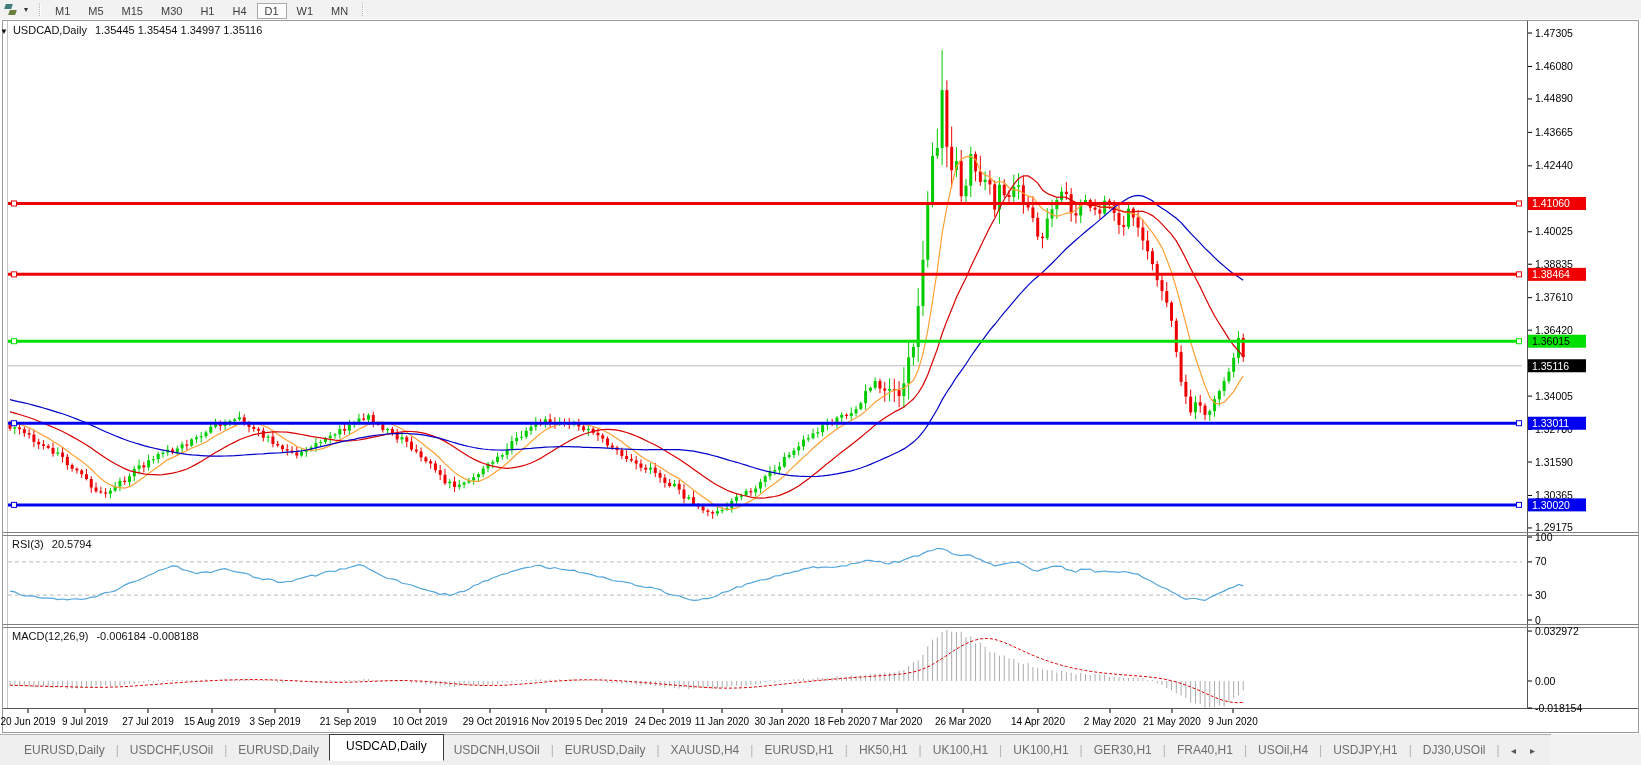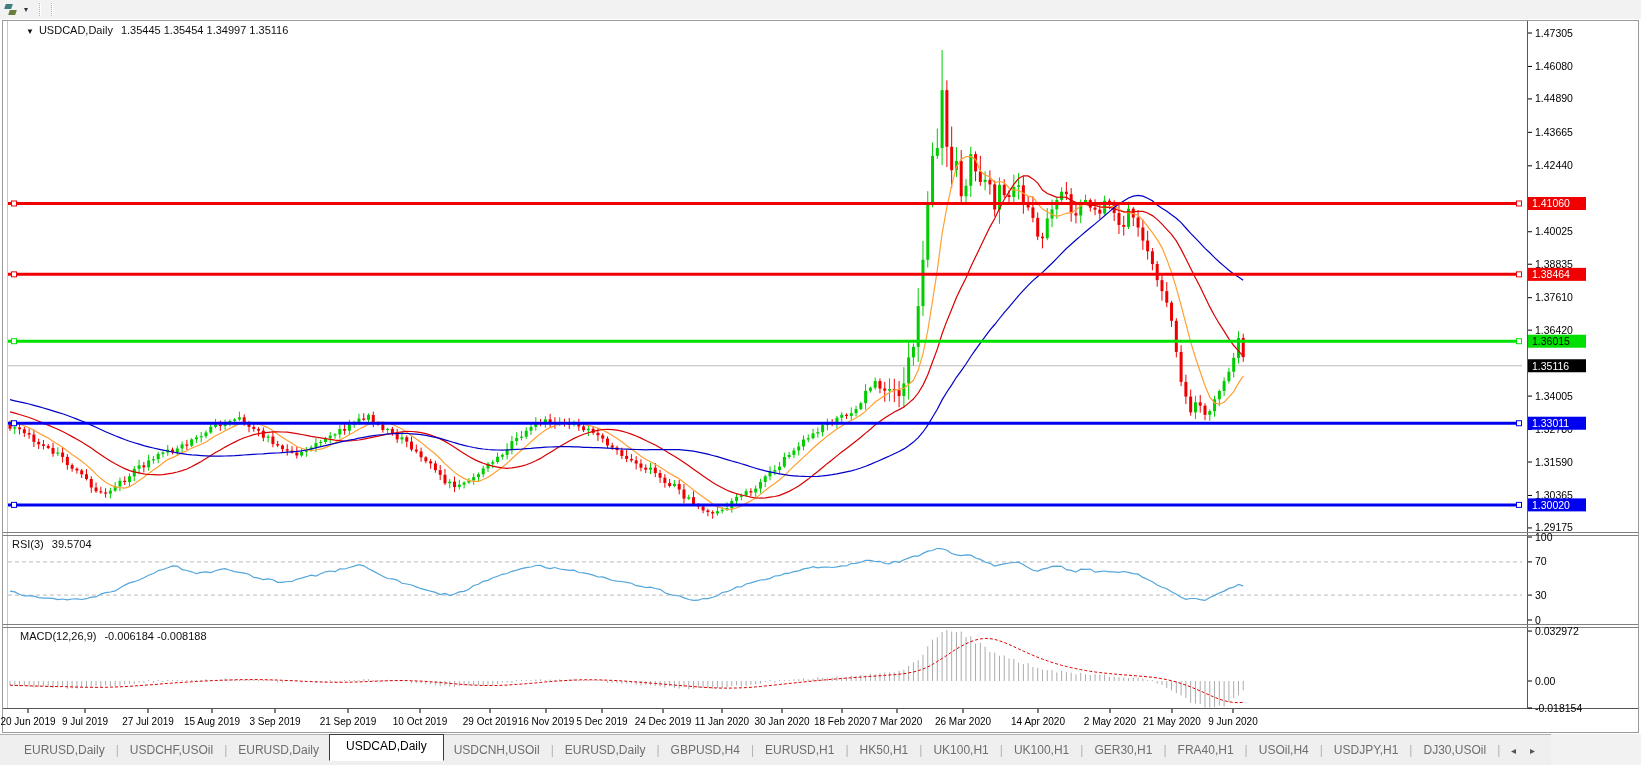--- a/index.html
+++ b/index.html
@@ -34,20 +34,21 @@
 </head>
 <body>
 
 <div id="toolbar">
   <div class="tool-icon">
       <div class="a1"></div>
       <div class="a2"></div>
     </div>
   <span class="caret">▾</span>
   <span class="groove"></span>
+  <span id="tf-buttons"><span class="tf-btn">M1</span><span class="tf-btn">M5</span><span class="tf-btn">M15</span><span class="tf-btn">M30</span><span class="tf-btn">H1</span><span class="tf-btn">H4</span><span class="tf-btn active">D1</span><span class="tf-btn">W1</span><span class="tf-btn">MN</span></span>
   <span class="groove"></span>
 </div>
 
 <svg id="chart" width="1641" height="765" style="position:absolute;left:0;top:0;">
     <g>
       <rect x="0" y="19" width="1641" height="715" fill="#ffffff"></rect>
       <rect x="2.5" y="20.5" width="1636" height="712" fill="none" stroke="#9a9a9a" stroke-width="1"></rect>
       <line x1="7.5" y1="21" x2="7.5" y2="708" stroke="#c8c8c8"></line>
       <line x1="1527.5" y1="21" x2="1527.5" y2="708" stroke="#555555"></line>
       <line x1="3" y1="532.5" x2="1638" y2="532.5" stroke="#808080"></line>
@@ -965,43 +966,43 @@
       <text x="1038" y="725" font-size="10" text-anchor="middle" fill="#000000">14 Apr 2020</text>
       <line x1="1110" y1="709" x2="1110" y2="713" stroke="#000"></line>
       <text x="1110" y="725" font-size="10" text-anchor="middle" fill="#000000">2 May 2020</text>
       <line x1="1172" y1="709" x2="1172" y2="713" stroke="#000"></line>
       <text x="1172" y="725" font-size="10" text-anchor="middle" fill="#000000">21 May 2020</text>
       <line x1="1233" y1="709" x2="1233" y2="713" stroke="#000"></line>
       <text x="1233" y="725" font-size="10" text-anchor="middle" fill="#000000">9 Jun 2020</text>
     </g>
   </svg>
 
-<div class="ovl" style="left:26px;top:24px;">
+<div class="ovl" style="left:0;top:24px;">
   <span class="tri">▼</span><b>USDCAD,Daily</b><span>1.35445 1.35454 1.34997 1.35116</span>
 </div>
 <div class="ovl" style="left:12px;top:538px;">
-  <b>RSI(3)</b><span>39.5704</span>
+  <b>RSI(3)</b><span>20.5794</span>
 </div>
-<div class="ovl" style="left:20px;top:630px;text-align:right;">
+<div class="ovl" style="left:12px;top:630px;text-align:right;">
   <b>MACD(12,26,9)</b><span>-0.006184 -0.008188</span>
 </div>
 
 <div id="tabbar">
   <span id="tabs-container" style="display:flex;align-items:center;">
       <span class="tab">EURUSD,Daily</span>
       <span class="tabsep">|</span>
       <span class="tab">USDCHF,USOil</span>
       <span class="tabsep">|</span>
       <span class="tab">EURUSD,Daily</span>
       <span class="tab active">USDCAD,Daily</span>
       <span class="tab">USDCNH,USOil</span>
       <span class="tabsep">|</span>
       <span class="tab">EURUSD,Daily</span>
       <span class="tabsep">|</span>
-      <span class="tab">GBPUSD,H4</span>
+      <span class="tab">XAUUSD,H4</span>
       <span class="tabsep">|</span>
       <span class="tab">EURUSD,H1</span>
       <span class="tabsep">|</span>
       <span class="tab">HK50,H1</span>
       <span class="tabsep">|</span>
       <span class="tab">UK100,H1</span>
       <span class="tabsep">|</span>
       <span class="tab">UK100,H1</span>
       <span class="tabsep">|</span>
       <span class="tab">GER30,H1</span>

